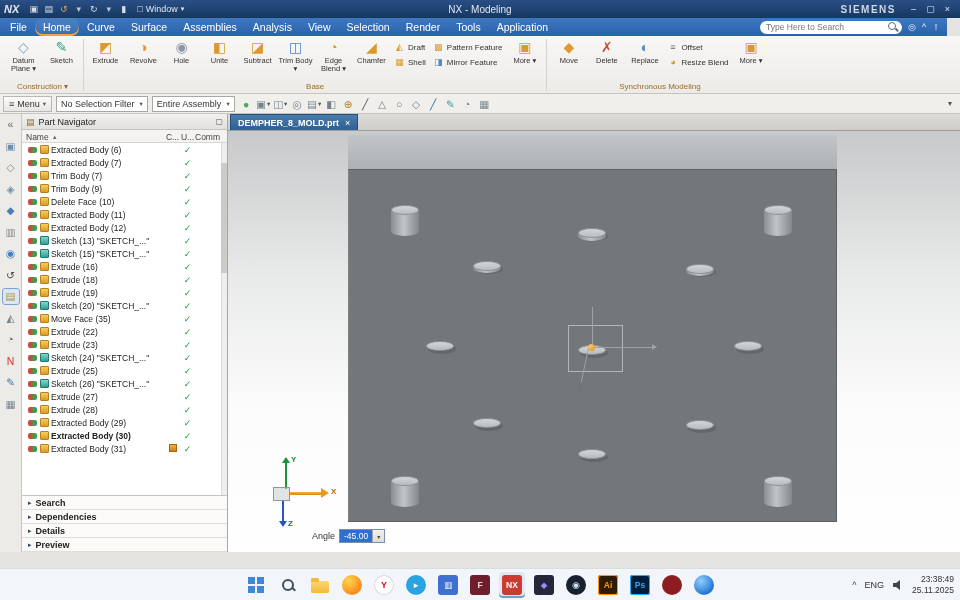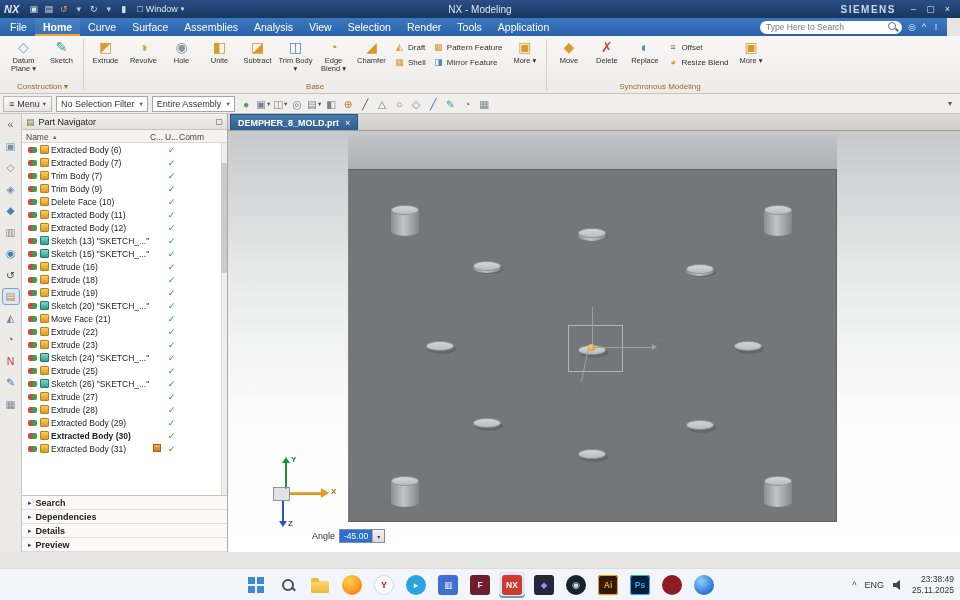--- a/index.html
+++ b/index.html
@@ -11,21 +11,21 @@
   .logo { font-weight:bold; font-style:italic; font-size:11px; margin-right:5px; }
   .qicon { font-size:9px; width:13px; text-align:center; cursor:default; }
   .winword { display:flex; align-items:center; gap:3px; font-size:9px; margin-left:4px; }
   .tb-title { position:absolute; left:50%; transform:translateX(-50%); font-size:10px; }
   .brand { margin-left:auto; font-weight:bold; font-size:10px; letter-spacing:1.5px; color:#cdd8e8; margin-right:6px; }
   .winbtn { width:17px; text-align:center; font-size:9px; }
 
   
   .menubar { position:absolute; top:18px; height:18px; left:0; right:13px; background:linear-gradient(#3c78c0,#2a62ab); display:flex; align-items:center; color:#fff; font-size:10.5px; padding:0 2px; }
   .mtab { padding:0 8px; height:100%; display:flex; align-items:center; white-space:nowrap; }
-  .mtab.active { font-weight:bold; box-shadow:inset 0 -2px 0 #f2a33c; background:rgba(255,255,255,.08); }
+  .mtab.active { font-weight:normal; box-shadow:inset 0 -2px 0 #f2a33c; background:rgba(255,255,255,.08);border-radius:8px; }
   .msearch { margin-left:auto; display:flex; align-items:center; gap:4px; padding-right:3px; }
   .searchwrap { position:relative; }
   .msearch input { width:142px; height:13px; border:none; border-radius:7px; font-size:8.5px; padding:0 16px 0 6px; color:#555; outline:none; }
   .mag { position:absolute; right:4px; top:2px; width:10px; height:10px; }
   .mag::before { content:""; position:absolute; left:0; top:0; width:6px; height:6px; border:1.5px solid #5a6b7c; border-radius:50%; }
   .mag::after { content:""; position:absolute; left:6.5px; top:7px; width:4px; height:1.5px; background:#5a6b7c; transform:rotate(45deg); }
   .mricon { font-size:9px; width:12px; text-align:center; color:#e8eef6; }
 
   
   .ribbon { position:absolute; top:36px; height:58px; left:0; right:0; background:linear-gradient(#f8f7f5,#edebe8); border-bottom:1px solid #c6c4c0; display:flex; padding:1px 2px 0 2px; }
@@ -55,21 +55,21 @@
   
   .partnav { position:absolute; left:22px; top:114px; width:206px; bottom:48px; background:#fff; border-right:1px solid #a9a7a3; display:flex; flex-direction:column; font-size:8.5px; }
   .pnheader { height:16px; background:linear-gradient(#f2f1ef,#e2e0dd); border-bottom:1px solid #c6c4c0; display:flex; align-items:center; padding:0 4px; gap:4px; font-size:9px; color:#222; flex:none; }
   .pnhicon { color:#8a6d2f; font-size:9px; }
   .pnundock { margin-left:auto; color:#555; font-size:8px; }
   .pncols { height:13px; display:flex; align-items:flex-end; border-bottom:1px solid #d8d6d2; background:#f4f3f1; color:#444; padding-left:4px; flex:none; }
   .cname { flex:1; display:flex; align-items:center; gap:3px; }
   .sortarrow { font-size:6px; color:#666; }
   .ccell,.ccol { width:15px; text-align:center; }
   .checkcell,.ucol { width:15px; text-align:center; }
-  .commcell,.commcol { width:48px; overflow:hidden; white-space:nowrap; }
+  .commcell,.commcol { width:32px; overflow:hidden; white-space:nowrap; }
   .pntree { flex:1; position:relative; overflow:hidden; background:#fff; }
   .pnrow { height:13px; display:flex; align-items:center; padding-left:6px; }
   .rowlabel { flex:1; white-space:nowrap; overflow:hidden; color:#222; padding-left:2px; }
   .visicon { width:9px; height:6px; background:linear-gradient(90deg,#c45042 45%,#3f9e4d 55%); border-radius:2px; margin-right:3px; flex:none; }
   .featicon { width:9px; height:9px; background:linear-gradient(#f7cf5a,#dc9a25); border:1px solid #b5821e; border-radius:1px; flex:none; }
   .featicon.sketchicon { background:linear-gradient(#7fd8cc,#2f9e8f); border-color:#22796d; }
   .checkcell { color:#179e3a; font-weight:bold; font-size:9px; }
   .cmark { display:inline-block; width:8px; height:8px; background:linear-gradient(#f2b24a,#cd7d1a); border:1px solid #a5650f; }
   .pnscroll { position:absolute; right:0; top:0; bottom:0; width:6px; background:#f0eeec; border-left:1px solid #dcdad6; }
   .pnthumb { position:absolute; right:0; top:20px; width:6px; height:110px; background:#cdcbc7; }
@@ -500,21 +500,21 @@
           <span class="visicon"></span>
           <span class="featicon sketchicon"></span>
           <span class="rowlabel">Sketch (20) "SKETCH_..."</span>
           <span class="ccell"></span>
           <span class="checkcell">✓</span>
           <span class="commcell"></span>
         </div>
         <div class="pnrow">
           <span class="visicon"></span>
           <span class="featicon"></span>
-          <span class="rowlabel">Move Face (21)</span>
+          <span class="rowlabel">Move Face (35)</span>
           <span class="ccell"></span>
           <span class="checkcell">✓</span>
           <span class="commcell"></span>
         </div>
         <div class="pnrow">
           <span class="visicon"></span>
           <span class="featicon"></span>
           <span class="rowlabel">Extrude (22)</span>
           <span class="ccell"></span>
           <span class="checkcell">✓</span>

